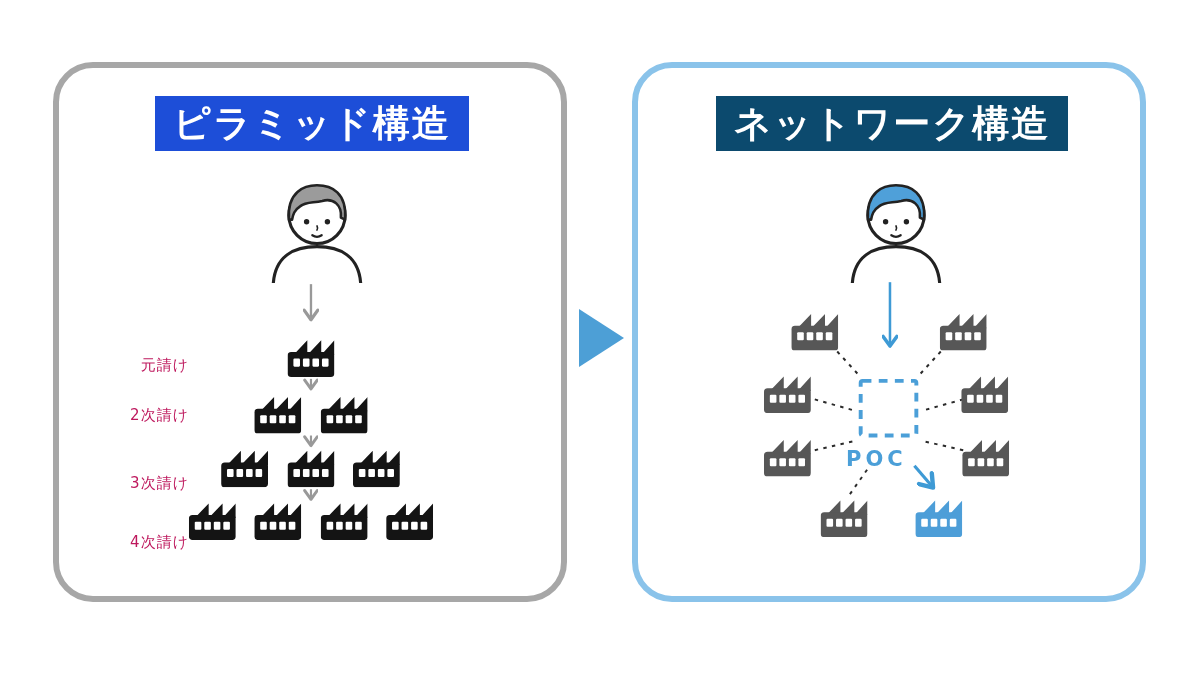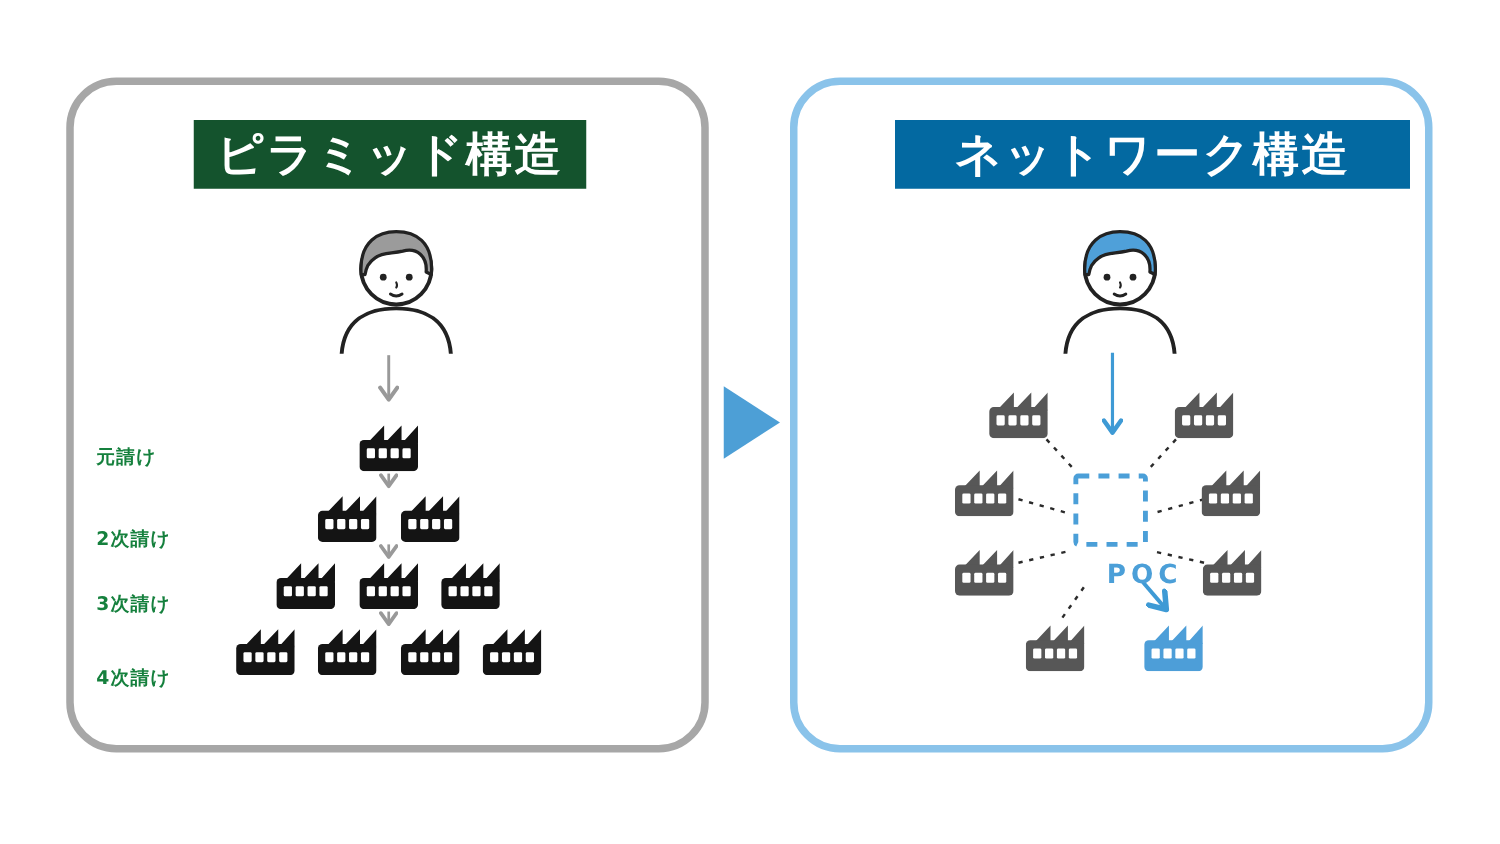--- a/index.html
+++ b/index.html
@@ -8,33 +8,33 @@
   .stage { position:relative; width:1200px; height:675px; background:#ffffff; }
 
   .panel { position:absolute; top:62px; width:514px; height:540px;
            background:#ffffff; border-radius:40px; }
   .panel.pyramid { left:53px;  border:6px solid #a7a7a7; }
   .panel.network { left:632px; border:6px solid #8ac3ea; }
 
   .title-band { position:absolute; top:28px; height:55px;
                 display:flex; align-items:center; justify-content:center;
                 color:#ffffff; font-size:37px; font-weight:bold; letter-spacing:2px; }
-  .pyramid .title-band { left:96px;  width:314px; background:#14532d; }
-  .network .title-band { left:78px;  width:412px; background:#0369a1; }
+  .pyramid .title-band { left:96px;  width:314px; background:#1d4ed8; }
+  .network .title-band { left:78px;  width:352px; background:#0c4a6e; }
 
   .person { position:absolute; top:106px; left:206px; width:104px; height:110px; }
 
   .gfx { position:absolute; inset:0; width:100%; height:100%; }
 
   .tier-label { position:absolute; left:18px; width:112px; height:22px;
-                text-align:left; font-size:15px; font-weight:bold; color:#15803d;
+                text-align:right; font-size:15px; font-weight:normal; color:#be185d;
                 line-height:22px; letter-spacing:1px; }
 
   .hub-label { position:absolute; left:208px; top:378px; width:100px; height:26px;
-               text-align:right; font-size:21px; font-weight:600; color:#4b9fd8;
+               text-align:left; font-size:21px; font-weight:600; color:#4b9fd8;
                letter-spacing:4px; line-height:26px; }
 
   .transition-arrow { position:absolute; left:579px; top:309px; width:0; height:0;
                       border-top:29px solid transparent; border-bottom:29px solid transparent;
                       border-left:45px solid #4d9fd6; }
 </style>
 </head>
 <body>
 
 <div class="stage">
@@ -91,21 +91,21 @@
       <use href="#factory" x="301" y="387" width="48" height="42" color="#141414"></use>
       <line x1="258" y1="431" x2="258" y2="440" stroke="#999999" stroke-width="2.2" marker-end="url(#ah-gray)"></line>
 
       <use href="#factory" x="133" y="441" width="48" height="42" color="#141414"></use>
       <use href="#factory" x="200" y="441" width="48" height="42" color="#141414"></use>
       <use href="#factory" x="268" y="441" width="48" height="42" color="#141414"></use>
       <use href="#factory" x="335" y="441" width="48" height="42" color="#141414"></use>
     </svg>
 
     <div class="tier-label" style="top:286px">元請け</div>
-    <div class="tier-label" style="top:352px">2次請け</div>
+    <div class="tier-label" style="top:336px">2次請け</div>
     <div class="tier-label" style="top:404px">3次請け</div>
     <div class="tier-label" style="top:463px">4次請け</div>
   </div>
 
   <div class="transition-arrow"></div>
 
   <div class="panel network">
 
     <div class="title-band">ネットワーク構造</div>
 

